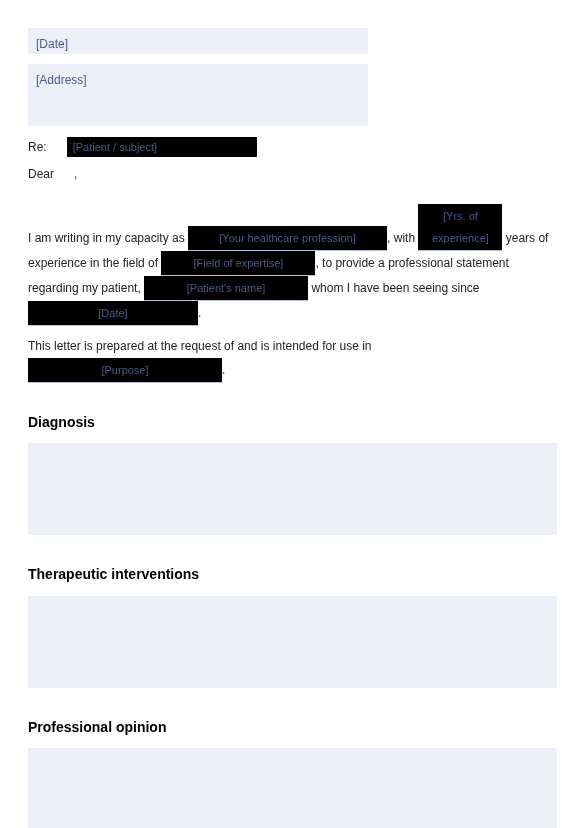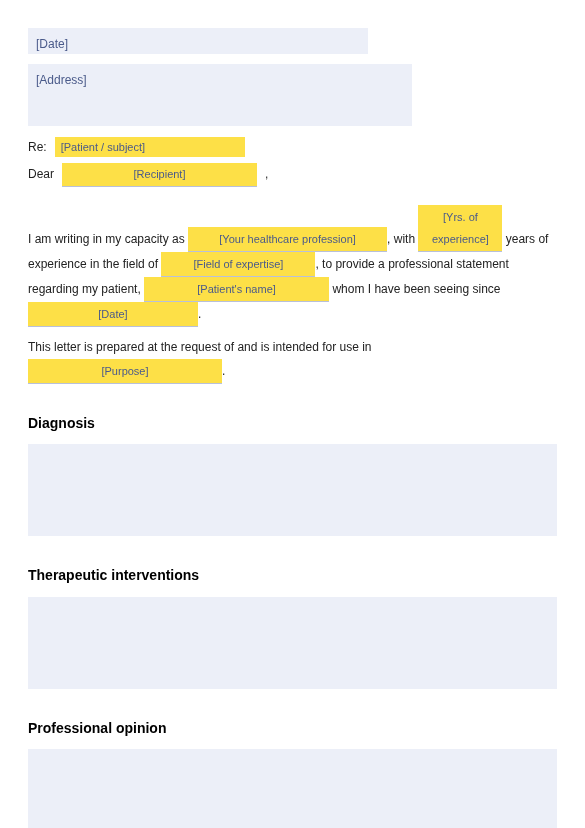--- a/index.html
+++ b/index.html
@@ -14,40 +14,40 @@
     line-height: 1.9;
   }
   .fill-block {
     background: #eceff8;
     padding: 5px 8px;
     color: #4a5a8a;
     font-size: 12px;
     margin-bottom: 10px;
   }
   .date-block { width: 340px; height: 26px; }
-  .address-block { width: 384px; height: 62px; }
-  .row { display: flex; align-items: center; gap: 8px; margin-bottom: 4px; }
+  .address-block { width: 340px; height: 62px; }
+  .row { display: flex; align-items: center; gap: 20px; margin-bottom: 4px; }
   .label { color: #222; }
   .inline-fill {
-    background: #fde047;
+    background: #000000;
     color: #4a5a8a;
     display: inline-block;
     text-align: center;
     font-size: 11px;
     padding: 1px 4px;
     border-bottom: 1px solid #b8c0da;
   }
   .re-fill { width: 190px; text-align: left; padding-left: 6px; border-bottom: none; height: 20px; line-height: 18px;}
   .recipient-fill { width: 195px; }
   .para { margin-top: 18px; line-height: 2; color: #222; }
   .para2 { margin-top: 8px; line-height: 2; color: #222; }
   .fill-profession { width: 199px; }
   .fill-years { width: 84px; }
   .fill-field { width: 154px; }
-  .fill-patient { width: 185px; }
+  .fill-patient { width: 164px; }
   .fill-date2 { width: 170px; }
   .fill-purpose { width: 194px; }
   .section-heading {
     color: #000000;
     font-weight: bold;
     font-size: 14px;
     margin-top: 26px;
     margin-bottom: 8px;
   }
   .section-box {
@@ -63,21 +63,20 @@
 <div class="fill-block date-block">[Date]</div>
 <div class="fill-block address-block">[Address]</div>
 
 <div class="row gap-top">
   <span class="label">Re:</span>
   <span class="inline-fill re-fill">[Patient / subject]</span>
 </div>
 
 <div class="row">
   <span class="label">Dear</span>
-  <span class="inline-fill recipient-fill">[Recipient]</span>
     <span>,</span>
 </div>
 
 <div class="para">
   <span>I am writing in my capacity as </span><span class="inline-fill fill-profession">[Your healthcare profession]</span><span>, with </span><span class="inline-fill fill-years">[Yrs. of experience]</span><span> years of experience in the field of </span><span class="inline-fill fill-field">[Field of expertise]</span><span>, to provide a professional statement regarding  my  patient, </span><span class="inline-fill fill-patient">[Patient's name]</span><span> whom I have been seeing since </span><span class="inline-fill fill-date2">[Date]</span><span>.</span>
 </div>
 
 <div class="para2">
   <span>This letter is prepared at the request of and is intended for use in </span><span class="inline-fill fill-purpose">[Purpose]</span><span>.</span>
 </div>

